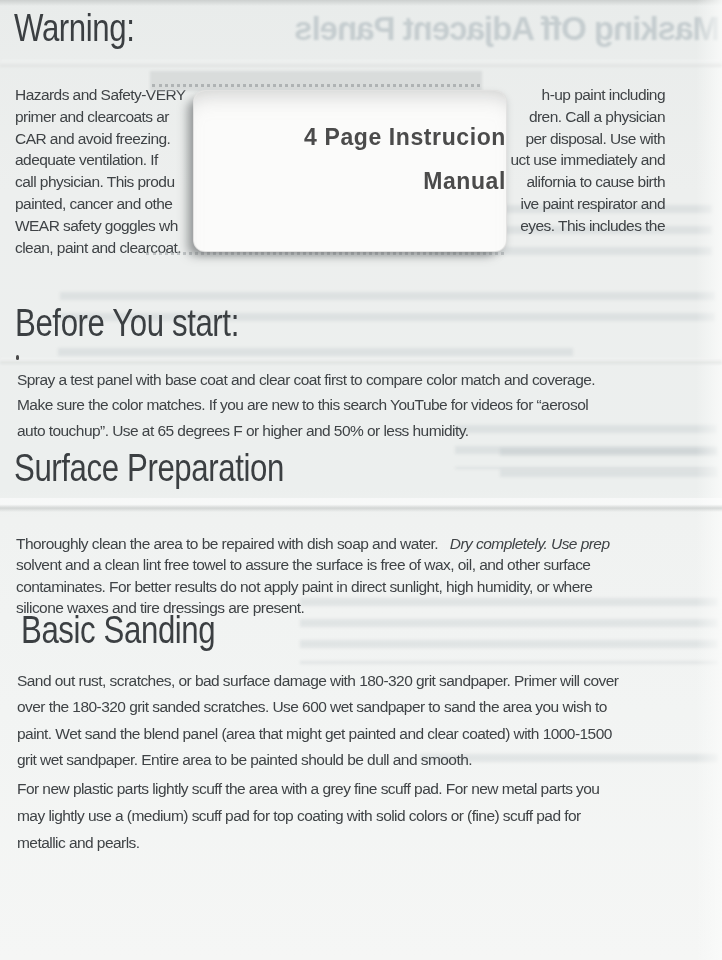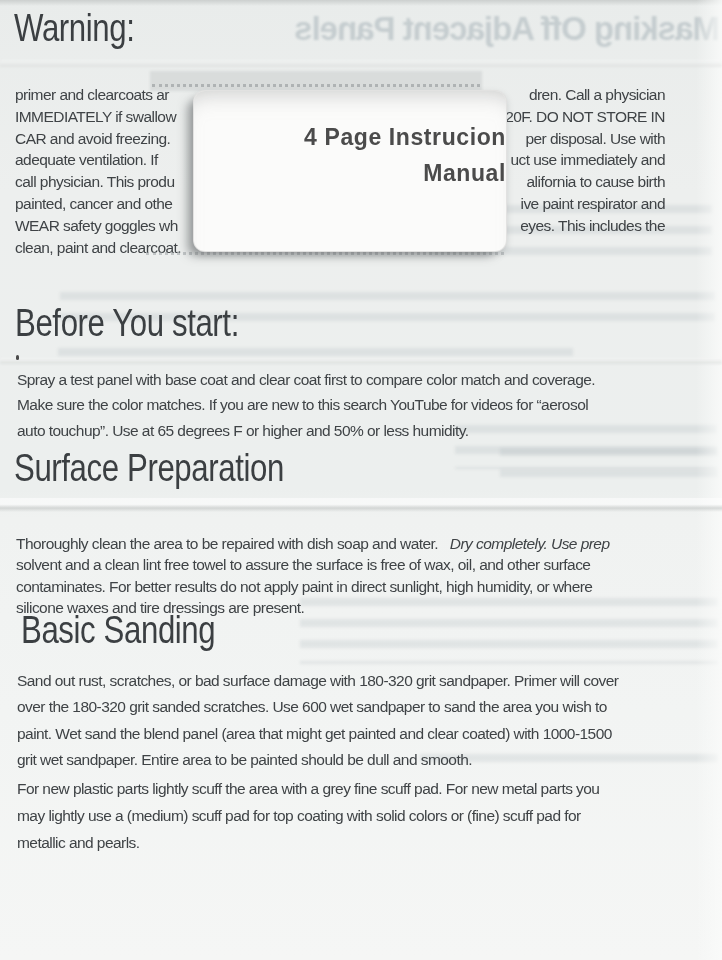--- a/index.html
+++ b/index.html
@@ -51,21 +51,21 @@
   .perforation { position:absolute; z-index:4; border-top:3px dotted rgba(140,145,148,.55); height:0; }
   .perf-top { left:152px; top:84px; width:328px; }
   .perf-bottom { left:146px; top:252px; width:358px; border-top:3px dotted rgba(150,155,158,.5); }
   .sticker { position:absolute; left:193px; top:90px; width:314px; height:162px;
     background:var(--sticker-bg, #fbfbfa); border-radius:12px; z-index:5; text-align:right;
     box-shadow:-9px 7px 10px -3px rgba(85,90,92,.5), 0 3px 6px rgba(130,134,136,.3),
                inset 0 18px 22px -16px rgba(160,162,162,.55);
     border:1px solid rgba(210,210,208,.6); box-sizing:border-box; }
   .sticker-line1 { margin-top:33px; font-size:23px; font-weight:bold;
     color:var(--sticker-ink, #4b4b4b); letter-spacing:.6px; }
-  .sticker-line2 { margin-top:9px; font-size:23px; font-weight:bold;
+  .sticker-line2 { margin-top:17px; font-size:23px; font-weight:bold;
     color:var(--sticker-ink, #4b4b4b); letter-spacing:.6px; }
 
   .start-dot { position:absolute; left:16px; top:355px; width:3px; height:5px;
     background:#4a4a4a; border-radius:2px; z-index:2; }
 </style>
 </head>
 <body>
 
 <div class="page">
 
@@ -81,30 +81,30 @@
   <div class="smudge" style="left:58px; top:348px; width:515px; height:16px;"></div>
   <div class="smudge" style="left:455px; top:425px; width:262px; height:44px;"></div>
   <div class="smudge" style="left:500px; top:448px; width:218px; height:36px;"></div>
   <div class="smudge" style="left:300px; top:598px; width:418px; height:66px;"></div>
   <div class="smudge" style="left:420px; top:754px; width:298px; height:20px;"></div>
 
   <h1 class="heading" style="left:14px; top:6px;">Warning:</h1>
 
   <div class="warning-lines">
 
+      <div class="wline">
+        <span>Hazards and Safety-VERY</span>
+        <span>h-up paint including</span>
+      </div>
 
       <div class="wline">
         <span>primer and clearcoats ar</span>
         <span>dren. Call a physician</span>
       </div>
 
-      <div class="wline">
-        <span>IMMEDIATELY if swallow</span>
-        <span>20F. DO NOT STORE IN</span>
-      </div>
 
       <div class="wline">
         <span>CAR and avoid freezing.</span>
         <span>per disposal. Use with</span>
       </div>
 
       <div class="wline">
         <span>adequate ventilation. If</span>
         <span>uct use immediately and</span>
       </div>

